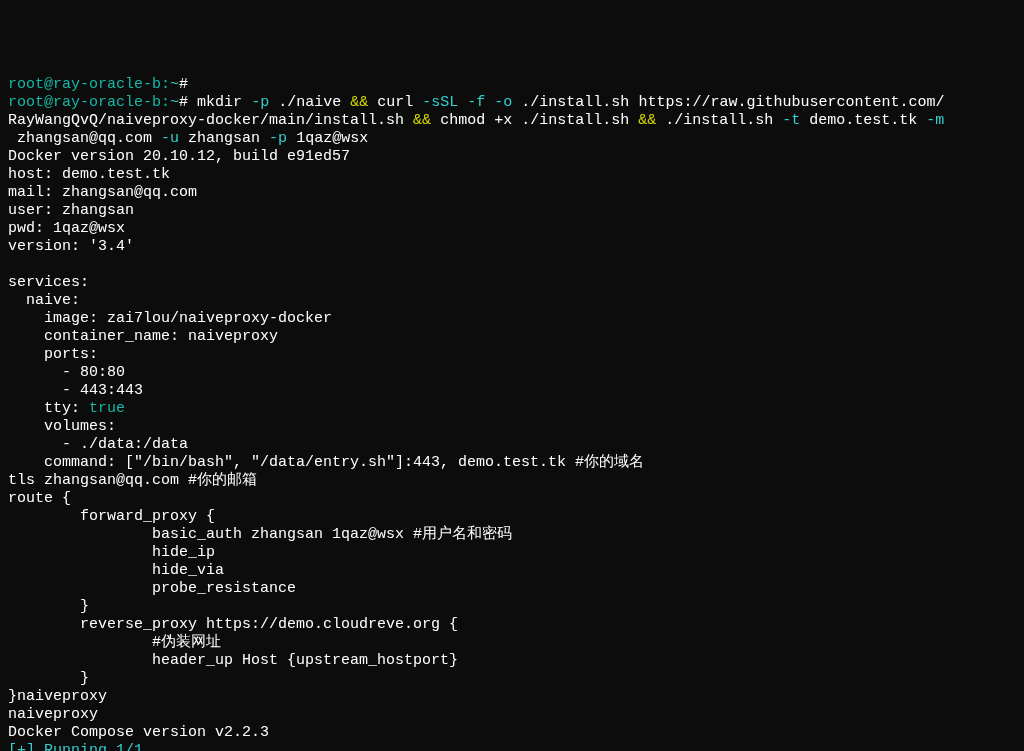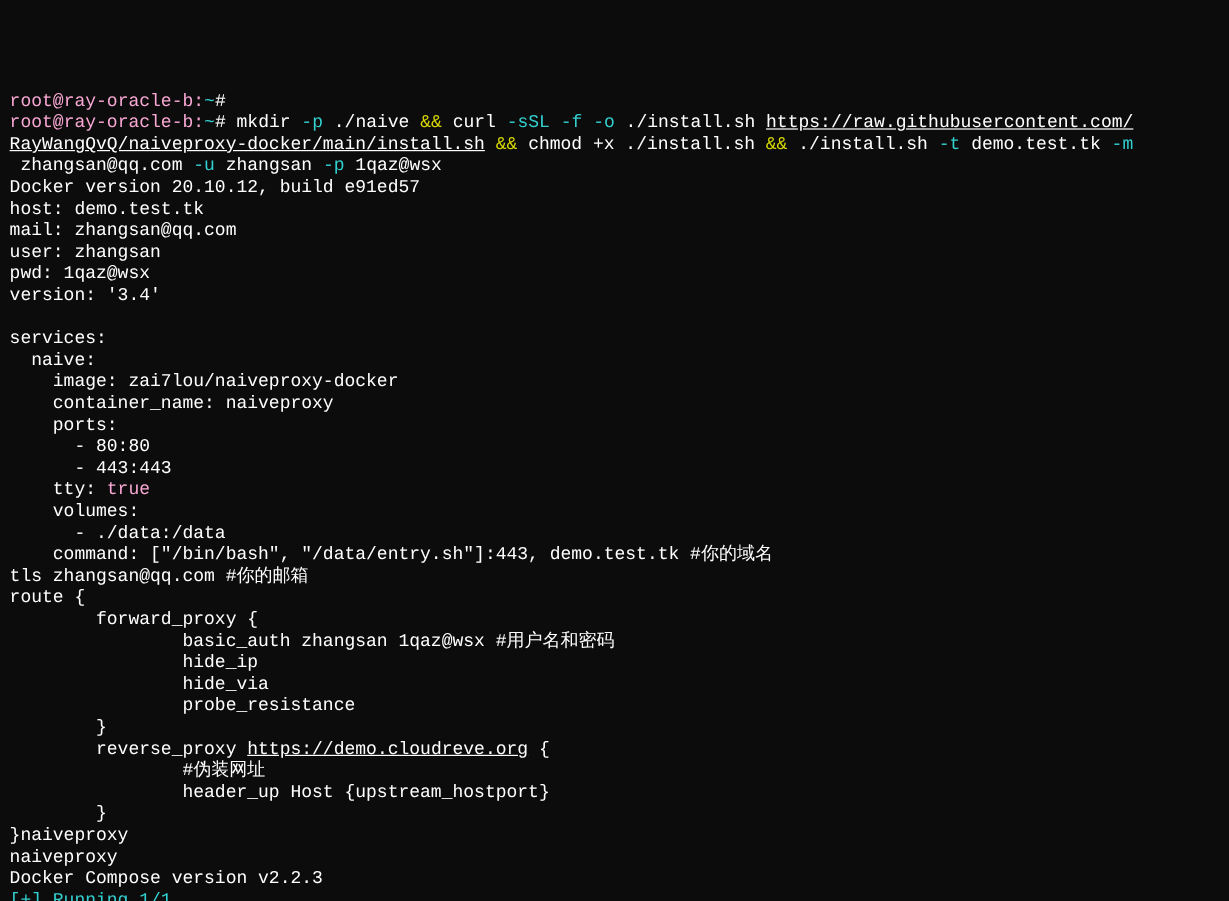--- a/index.html
+++ b/index.html
@@ -13,23 +13,23 @@
       font-family: 'Courier New', Consolas, monospace;
       font-size: 15px;
       line-height: 1.2;
       padding: 4px 8px;
       white-space: pre;
       overflow-x: auto;
       width: 1024px;
       height: 751px;
     }
     .cyan { color: #33d0d0; }
-    .green { color: #f9a8d4; }
+    .green { color: #14b8a6; }
     .yellow { color: #d8d800; }
-    .underline { text-decoration: underline; }
+    .underline { }
     .line { display: block; }
     span { white-space: pre; }
   </style>
 </head>
 <body>
 
 
 
 <div><span class="line"><span class="green">root</span><span class="green">@</span><span class="green">ray-oracle-b</span><span class="green">:</span><span class="cyan">~</span><span>#</span></span><span class="line"><span class="green">root</span><span class="green">@</span><span class="green">ray-oracle-b</span><span class="green">:</span><span class="cyan">~</span><span>#</span><span> mkdir </span><span class="cyan">-p</span><span> </span><span>./naive</span><span> </span><span class="yellow">&amp;&amp;</span><span> </span><span>curl</span><span> </span><span class="cyan">-sSL</span><span> </span><span class="cyan">-f</span><span> </span><span class="cyan">-o</span><span> </span><span>./install.sh</span><span> </span><span class="underline">https://raw.githubusercontent.com/</span></span><span class="line"><span class="underline">RayWangQvQ/naiveproxy-docker/main/install.sh</span><span> </span><span class="yellow">&amp;&amp;</span><span> </span><span>chmod +x ./install.sh</span><span> </span><span class="yellow">&amp;&amp;</span><span> </span><span>./install.sh</span><span> </span><span class="cyan">-t</span><span> </span><span>demo.test.tk</span><span> </span><span class="cyan">-m</span></span><span class="line"><span> zhangsan@qq.com</span><span> </span><span class="cyan">-u</span><span> </span><span>zhangsan</span><span> </span><span class="cyan">-p</span><span> </span><span>1qaz@wsx</span></span><span class="line">Docker version 20.10.12, build e91ed57</span><span class="line">host: demo.test.tk</span><span class="line">mail: zhangsan@qq.com</span><span class="line">user: zhangsan</span><span class="line">pwd: 1qaz@wsx</span><span class="line">version: '3.4'</span><span class="line"> </span><span class="line">services:</span><span class="line">  naive:</span><span class="line">    image: zai7lou/naiveproxy-docker</span><span class="line">    container_name: naiveproxy</span><span class="line">    ports:</span><span class="line">      - 80:80</span><span class="line">      - 443:443</span><span class="line"><span>    tty: </span><span class="green">true</span></span><span class="line">    volumes:</span><span class="line">      - ./data:/data</span><span class="line">    command: ["/bin/bash", "/data/entry.sh"]:443, demo.test.tk #你的域名</span><span class="line">tls zhangsan@qq.com #你的邮箱</span><span class="line">route {</span><span class="line">        forward_proxy {</span><span class="line">                basic_auth zhangsan 1qaz@wsx #用户名和密码</span><span class="line">                hide_ip</span><span class="line">                hide_via</span><span class="line">                probe_resistance</span><span class="line">        }</span><span class="line"><span>        reverse_proxy </span><span class="underline">https://demo.cloudreve.org</span><span> {</span></span><span class="line">                #伪装网址</span><span class="line">                header_up Host {upstream_hostport}</span><span class="line">        }</span><span class="line">}naiveproxy</span><span class="line">naiveproxy</span><span class="line">Docker Compose version v2.2.3</span><span class="line cyan">[+] Running 1/1</span></div>
 

